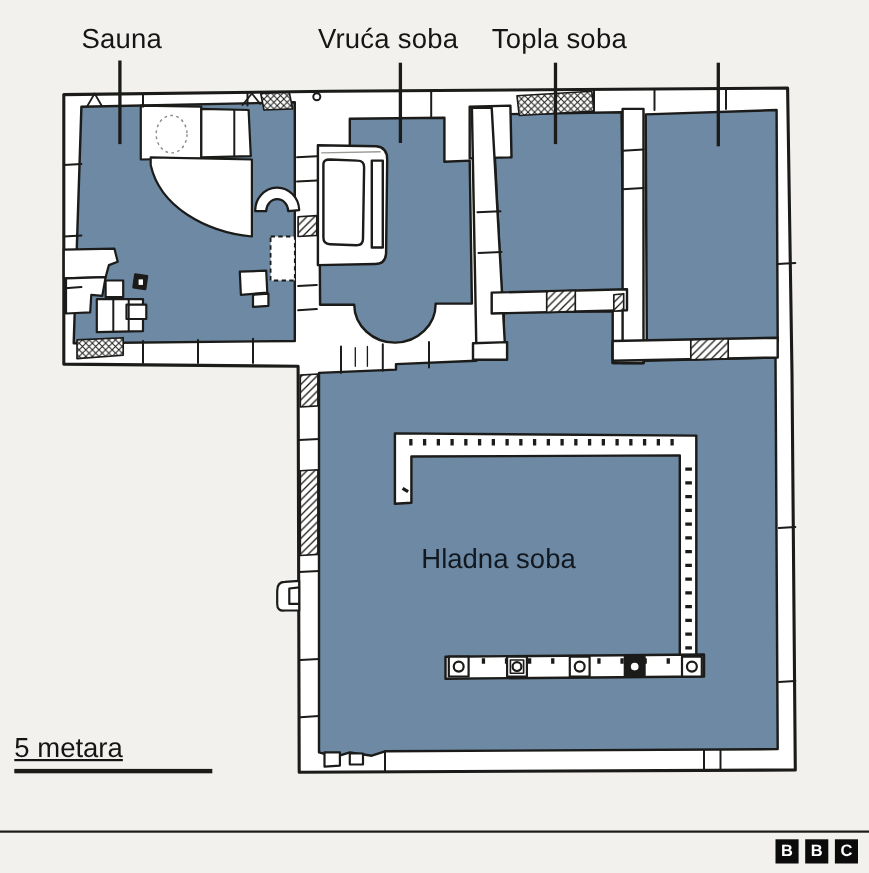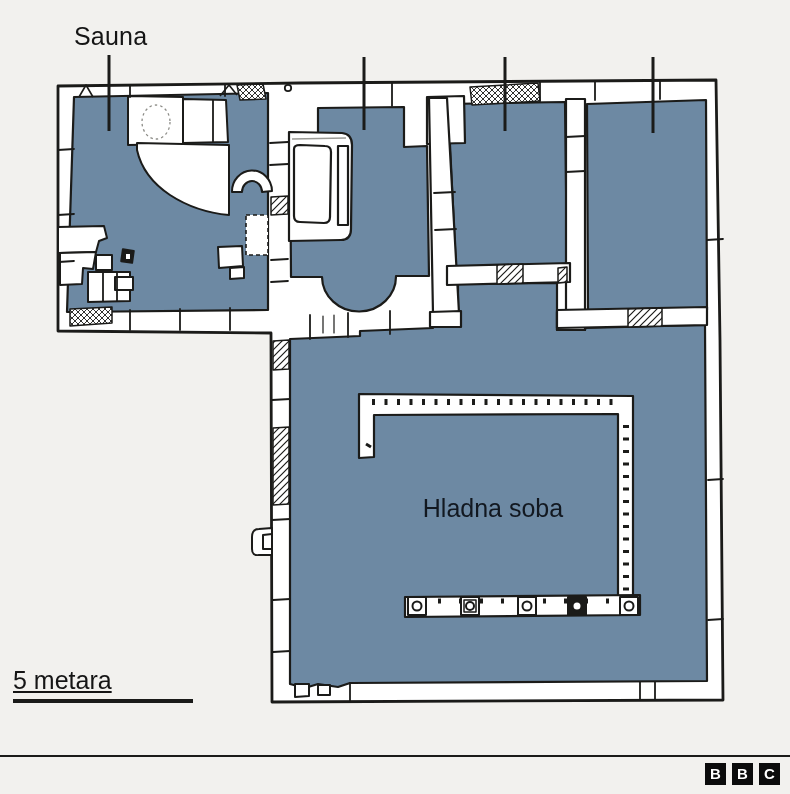--- a/index.html
+++ b/index.html
@@ -16,21 +16,21 @@
     position:relative;overflow:hidden;
   }
   .stage{position:absolute;inset:0;width:790px;height:794px;}
   svg.plan{position:absolute;left:0;top:0;}
   .room-label{
     position:absolute;font-size:25px;color:#151515;
     letter-spacing:.2px;white-space:nowrap;
   }
   .plan-label{
     position:absolute;font-size:25px;color:#121820;
-    text-align:center;white-space:nowrap;
+    text-align:left;white-space:nowrap;
   }
   .scale-label{position:absolute;left:13px;top:666px;font-size:25px;color:#151515;text-decoration:underline;}
   .scale-line{position:absolute;left:13px;top:699px;width:180px;height:4px;background:var(--ink);}
   .divider{position:absolute;left:0;top:755px;width:790px;height:2px;background:var(--ink);}
   .bbc-logo{position:absolute;left:705px;top:763px;display:flex;gap:6px;}
   .bbc-block{
     width:21px;height:22px;background:#0b0b0b;color:#ffffff;
     font-weight:bold;font-size:15px;line-height:22px;text-align:center;
     font-family:"Liberation Sans",sans-serif;
   }
@@ -160,20 +160,22 @@
 
     <g stroke="var(--ink)" stroke-width="3" fill="none">
       <path d="M109,55 V131"></path>
       <path d="M364,57 V130"></path>
       <path d="M505,57 V131"></path>
       <path d="M653,57 V133"></path>
     </g>
   </svg>
 
   <div class="room-label" style="left:74px;top:22px">Sauna</div>
+  <div class="room-label" style="left:289px;top:22px">Vruća soba</div>
+  <div class="room-label" style="left:447px;top:22px">Topla soba</div>
   <div class="plan-label" style="left:383px;top:494px;width:220px">Hladna soba</div>
 
   <div class="scale-label">5 metara</div>
   <div class="scale-line"></div>
 
   <div class="divider"></div>
   <div class="bbc-logo">
     <div class="bbc-block">B</div>
     <div class="bbc-block">B</div>
     <div class="bbc-block">C</div>

